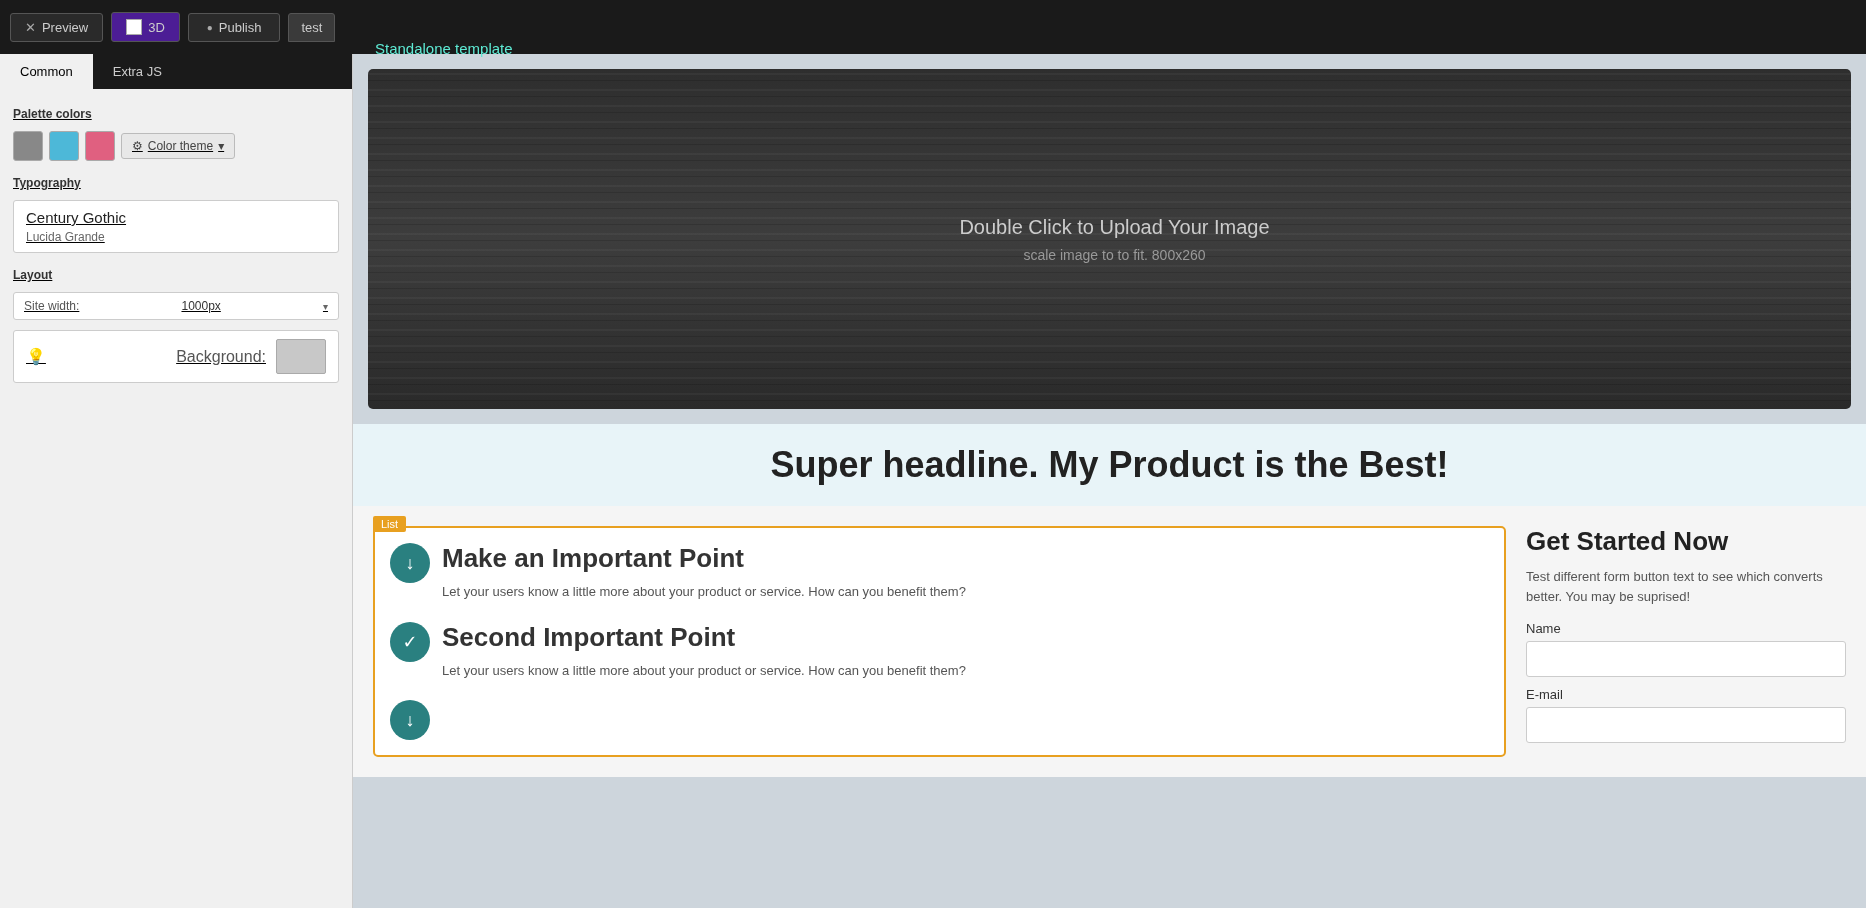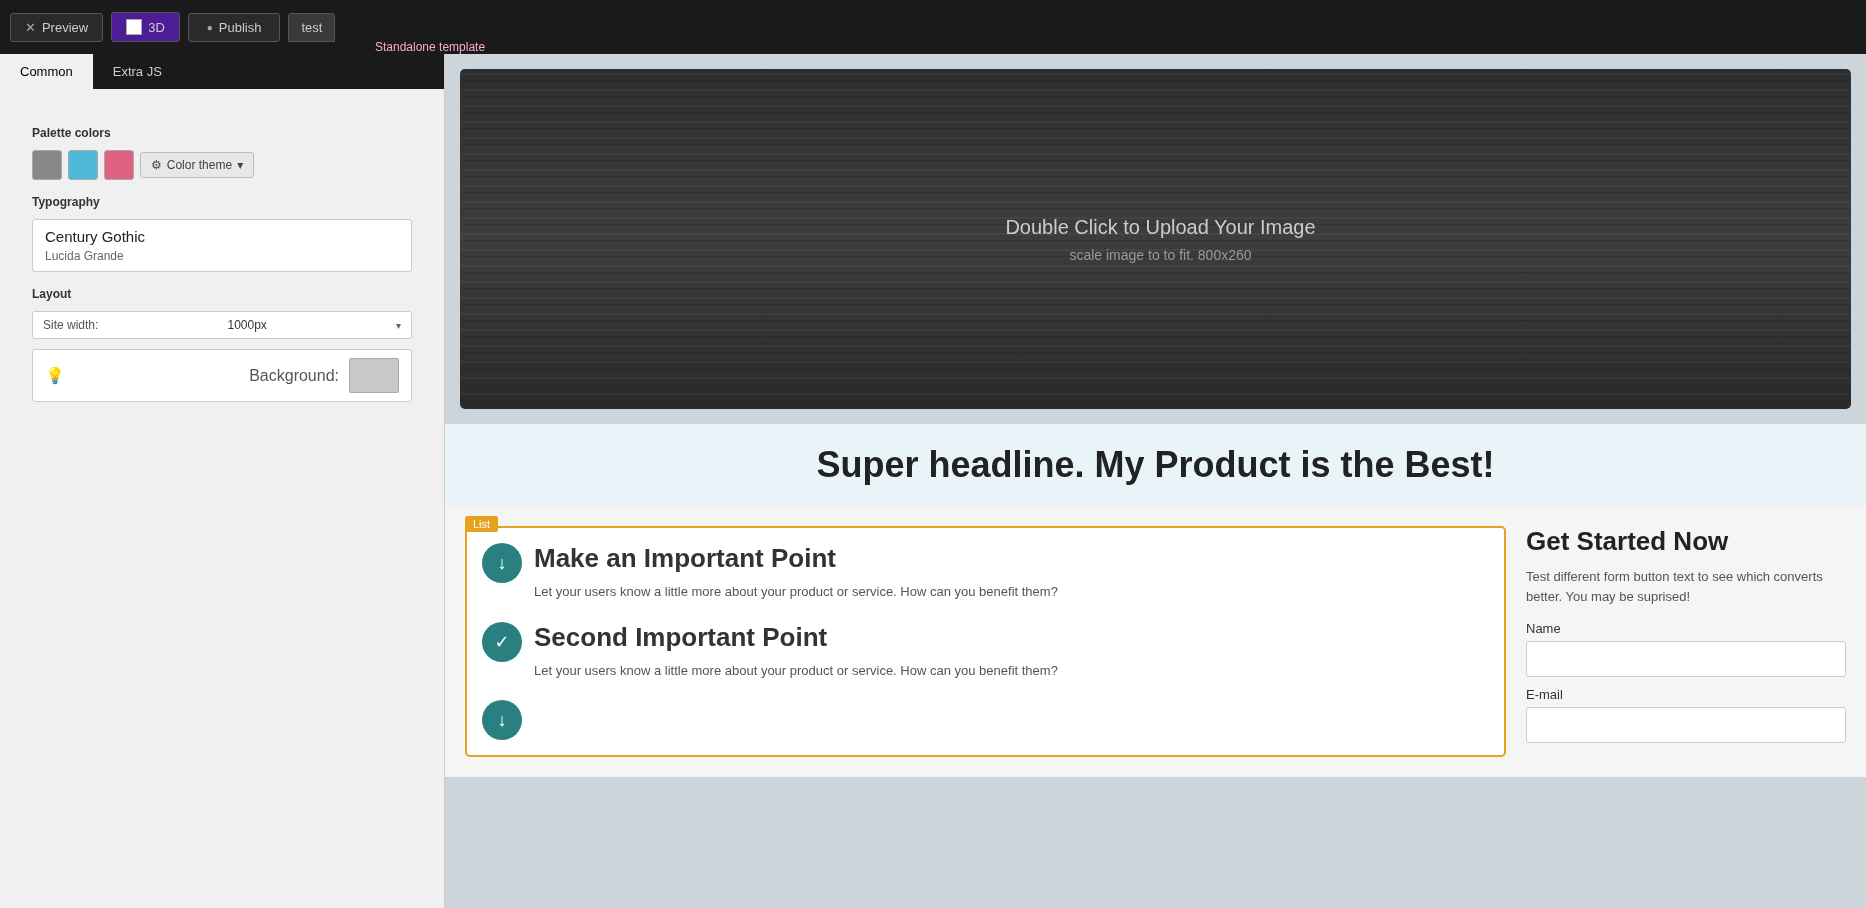--- a/index.html
+++ b/index.html
@@ -58,37 +58,37 @@
     }
     .tab-test {
       color: #ccc;
       font-size: 13px;
       padding: 6px 12px;
       background: #3a3a3a;
       border: 1px solid #555;
       border-radius: 3px 3px 0 0;
     }
     .standalone-label {
-      color: #f9a8d4;
-      font-size: 12px;
+      color: #5eead4;
+      font-size: 15px;
       position: absolute;
       top: 40px;
       left: 375px;
     }
 
     
     .main-layout {
       display: flex;
       flex: 1;
       overflow: hidden;
     }
 
     
     .left-panel {
-      width: 445px;
+      width: 353px;
       background: #f0f0f0;
       flex-shrink: 0;
       display: flex;
       flex-direction: column;
       border-right: 1px solid #ccc;
     }
 
     
     .tabs {
       display: flex;
@@ -101,23 +101,24 @@
       cursor: pointer;
       color: #ccc;
     }
     .tab.active {
       background: #f0f0f0;
       color: #000;
     }
 
     
     .panel-content {
-      padding: 32px;
+      padding: 13px;
       overflow-y: auto;
       flex: 1;
+      text-decoration: underline;
     }
 
     .section-label {
       font-size: 12px;
       font-weight: bold;
       color: #333;
       margin-bottom: 10px;
       margin-top: 5px;
     }
 

